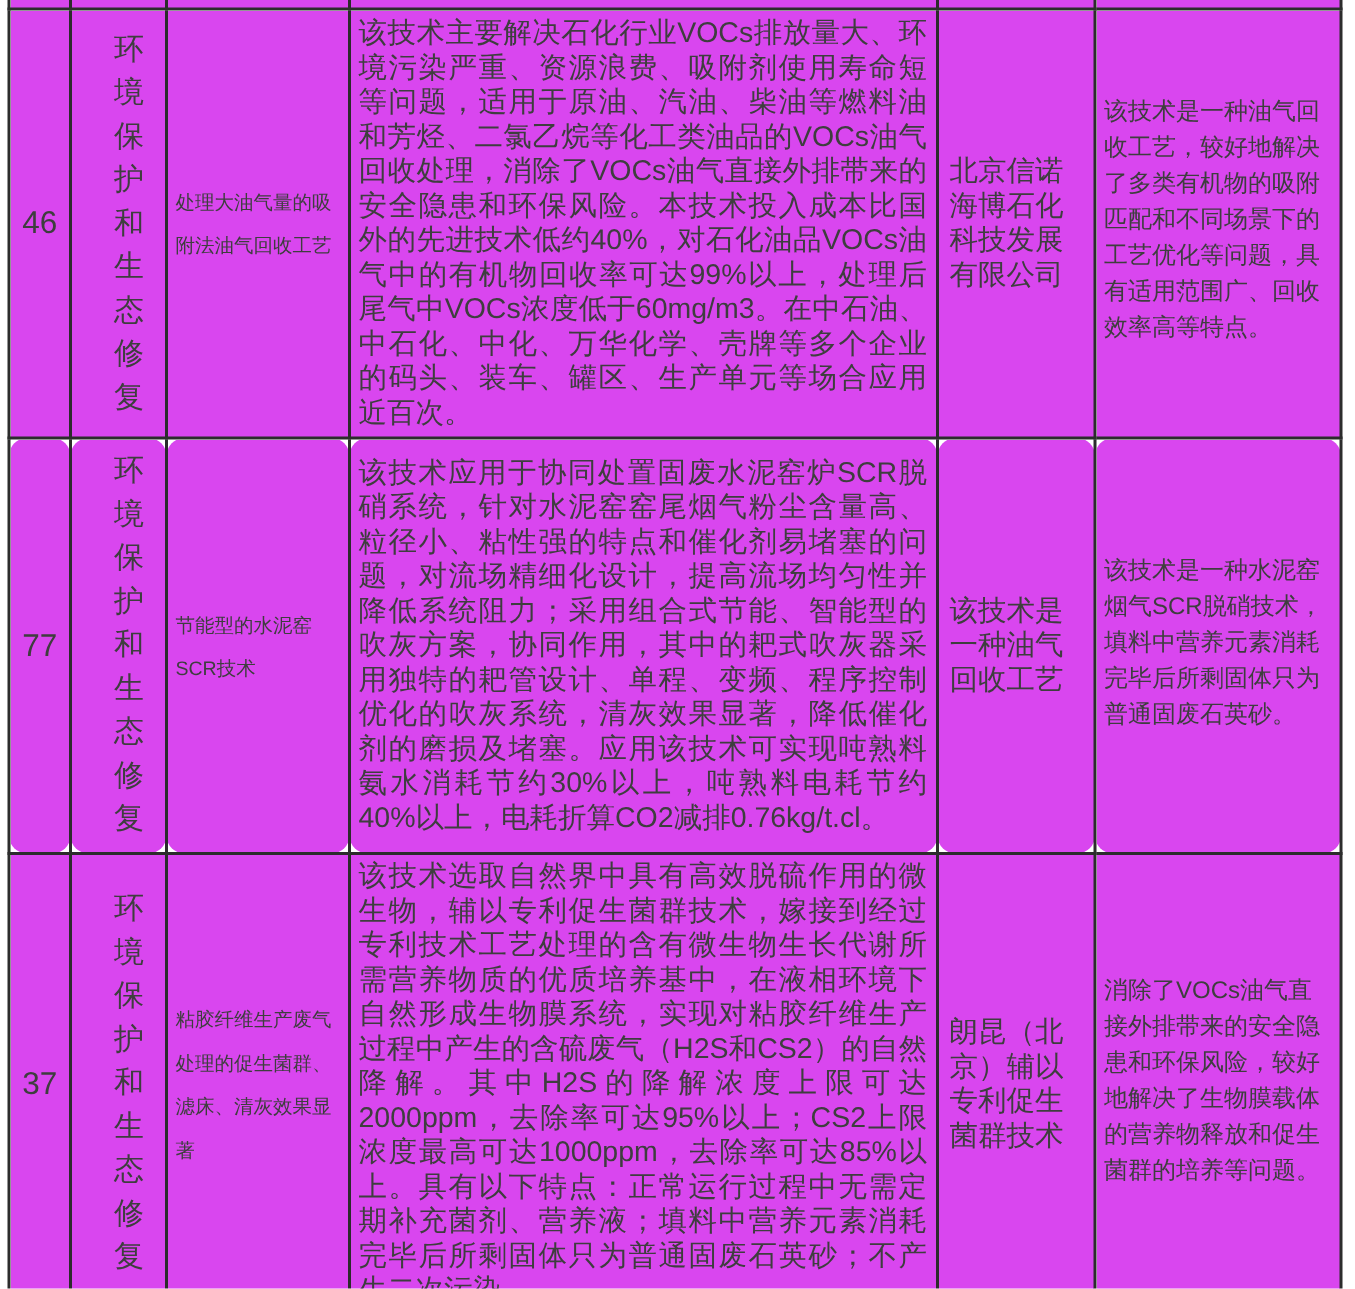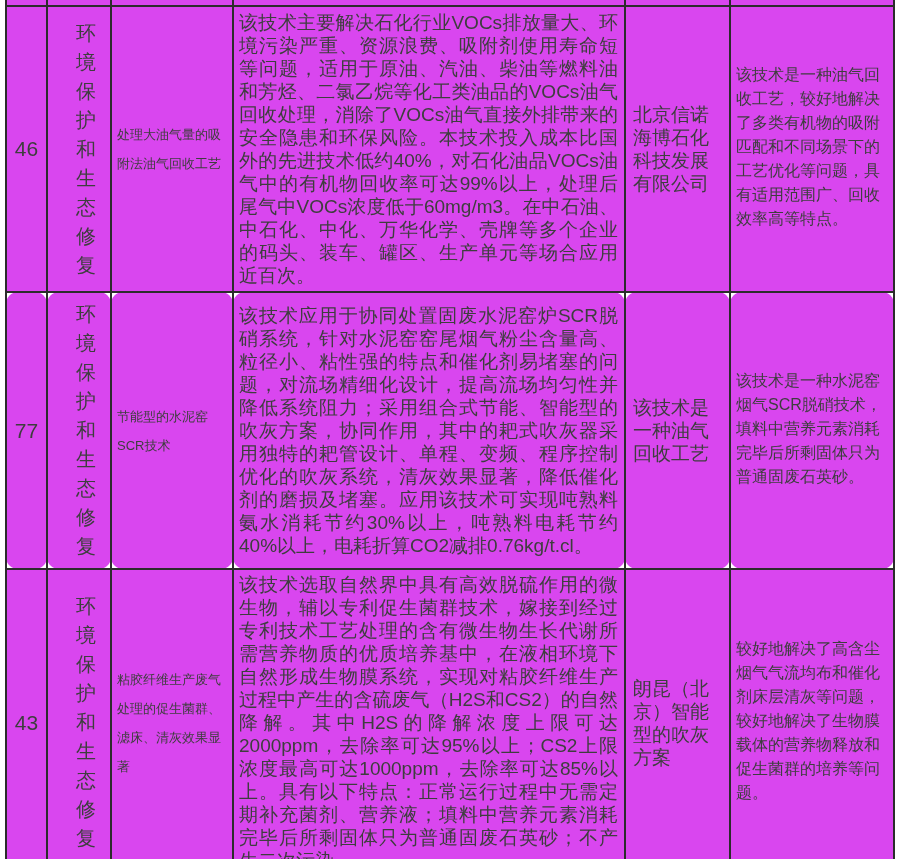--- a/index.html
+++ b/index.html
@@ -111,23 +111,23 @@
     <tr class="row-47">
       <td class="c-no"><span>77</span></td>
       <td class="c-field"><span>环境保护和生态修复</span></td>
       <td class="c-name"><span>节能型的水泥窑SCR技术</span></td>
       <td class="c-desc"><span>该技术应用于协同处置固废水泥窑炉SCR脱硝系统，针对水泥窑窑尾烟气粉尘含量高、粒径小、粘性强的特点和催化剂易堵塞的问题，对流场精细化设计，提高流场均匀性并降低系统阻力；采用组合式节能、智能型的吹灰方案，协同作用，其中的耙式吹灰器采用独特的耙管设计、单程、变频、程序控制优化的吹灰系统，清灰效果显著，降低催化剂的磨损及堵塞。应用该技术可实现吨熟料氨水消耗节约30%以上，吨熟料电耗节约40%以上，电耗折算CO2减排0.76kg/t.cl。</span></td>
       <td class="c-company"><span>该技术是一种油气回收工艺</span></td>
       <td class="c-remark"><span>该技术是一种水泥窑烟气SCR脱硝技术，填料中营养元素消耗完毕后所剩固体只为普通固废石英砂。</span></td>
     </tr>
 
     <tr class="row-48">
-      <td class="c-no"><span>43</span></td>
+      <td class="c-no"><span>37</span></td>
       <td class="c-field"><span>环境保护和生态修复</span></td>
       <td class="c-name"><span>粘胶纤维生产废气处理的促生菌群、滤床、清灰效果显著</span></td>
       <td class="c-desc"><span>该技术选取自然界中具有高效脱硫作用的微生物，辅以专利促生菌群技术，嫁接到经过专利技术工艺处理的含有微生物生长代谢所需营养物质的优质培养基中，在液相环境下自然形成生物膜系统，实现对粘胶纤维生产过程中产生的含硫废气（H2S和CS2）的自然降解。其中H2S的降解浓度上限可达2000ppm，去除率可达95%以上；CS2上限浓度最高可达1000ppm，去除率可达85%以上。具有以下特点：正常运行过程中无需定期补充菌剂、营养液；填料中营养元素消耗完毕后所剩固体只为普通固废石英砂；不产生二次污染。</span></td>
-      <td class="c-company"><span>朗昆（北京）智能型的吹灰方案</span></td>
-      <td class="c-remark"><span>较好地解决了高含尘烟气气流均布和催化剂床层清灰等问题，较好地解决了生物膜载体的营养物释放和促生菌群的培养等问题。</span></td>
+      <td class="c-company"><span>朗昆（北京）辅以专利促生菌群技术</span></td>
+      <td class="c-remark"><span>消除了VOCs油气直接外排带来的安全隐患和环保风险，较好地解决了生物膜载体的营养物释放和促生菌群的培养等问题。</span></td>
     </tr>
 
   </tbody>
     </table>
 </div>
 
 </body></html>

